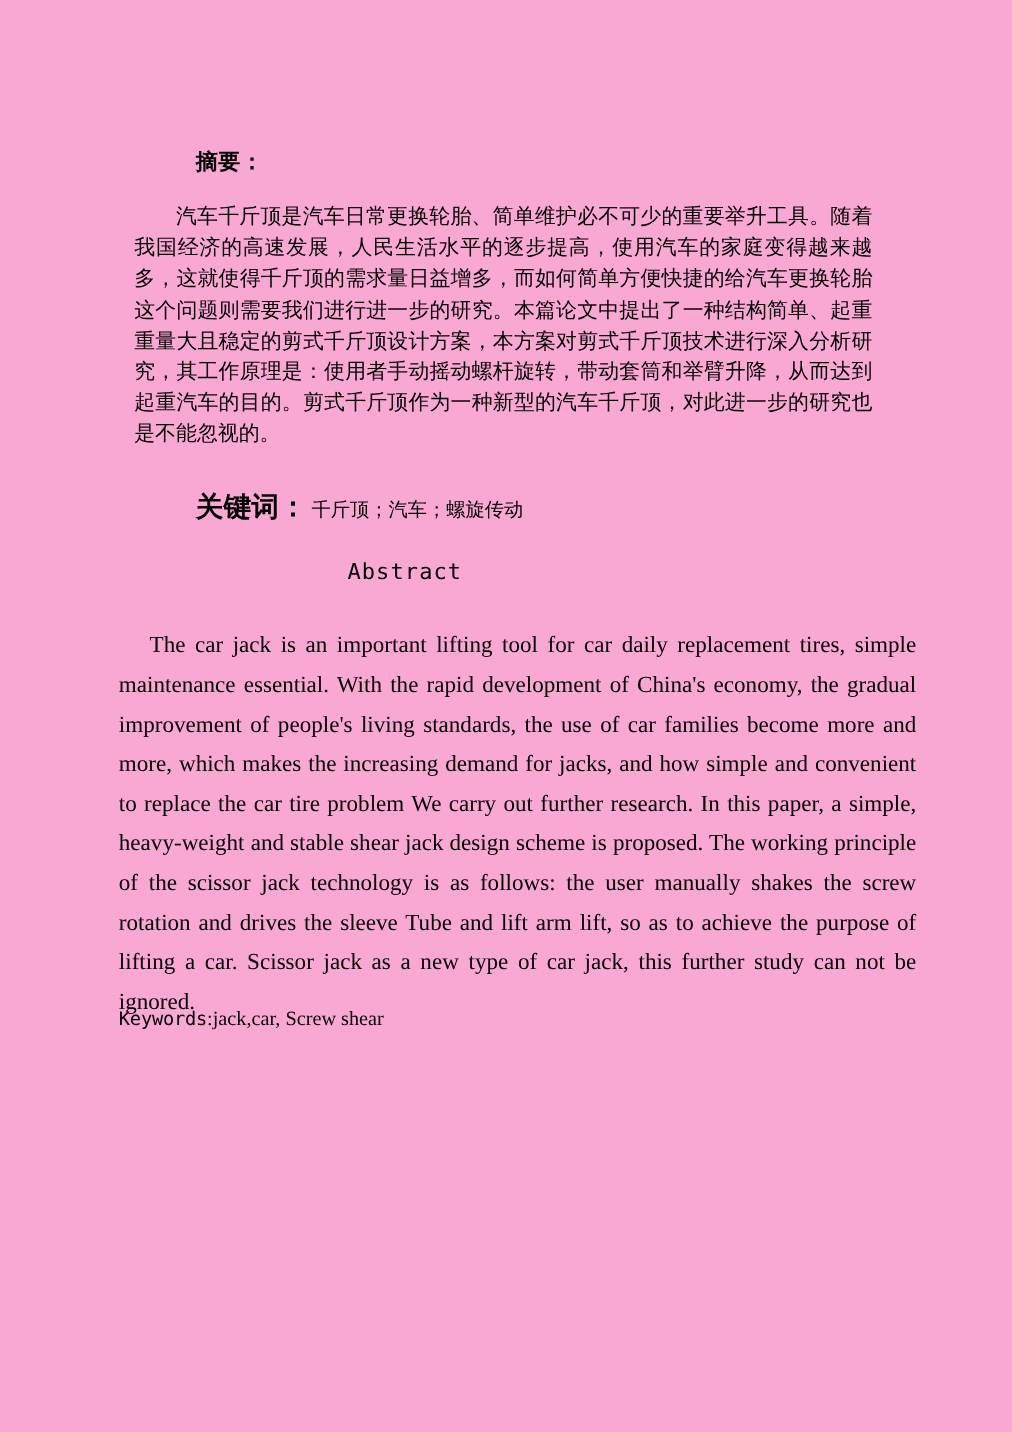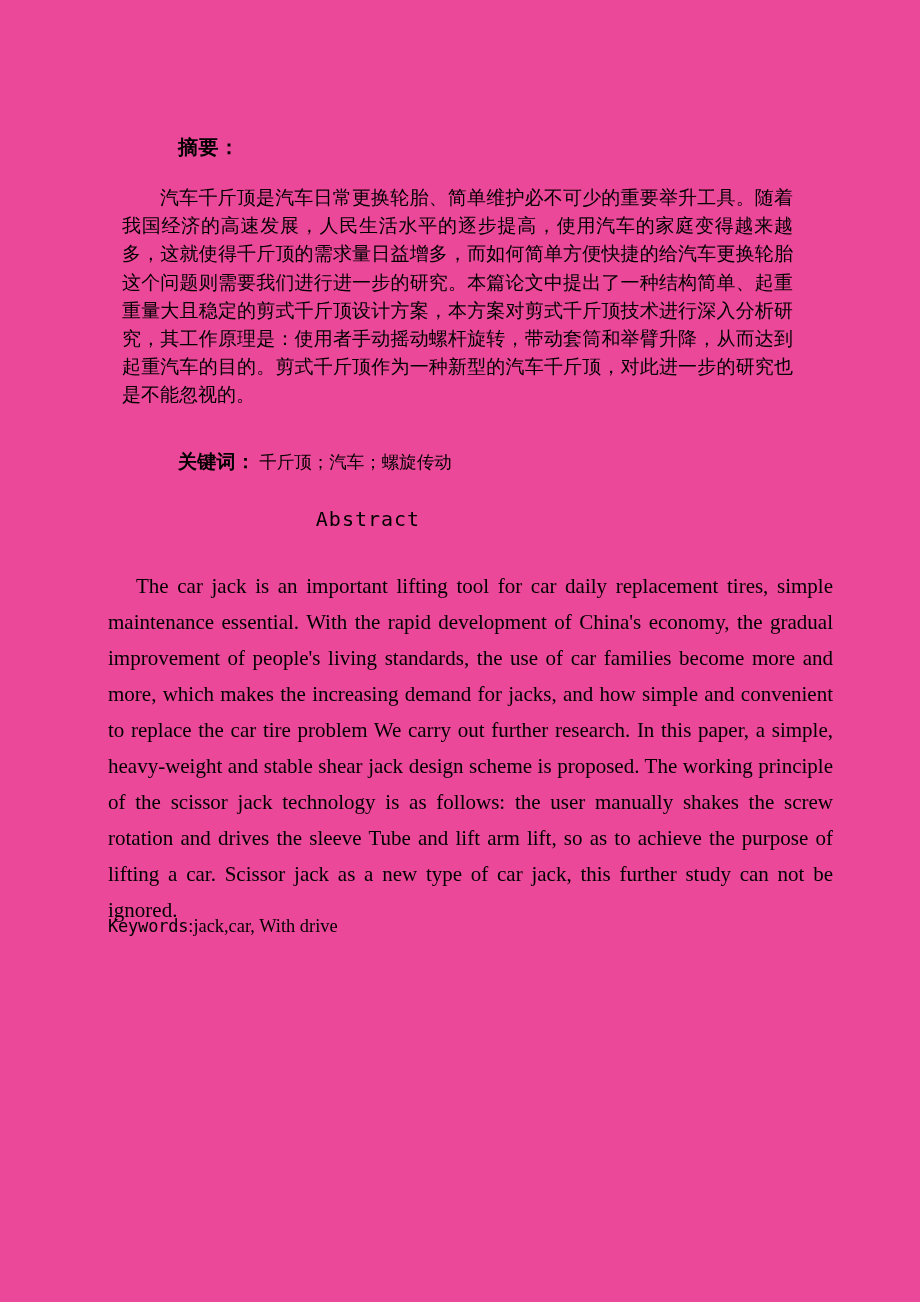--- a/index.html
+++ b/index.html
@@ -17,21 +17,21 @@
     color: #000000;
     -webkit-font-smoothing: antialiased;
   }
 
   .page {
     position: absolute;
     left: 0;
     top: 0;
     width: 920px;
     height: 1302px;
-    background: #ec4899;
+    background: #f9a8d4;
   }
 
   
 
   .cn-abstract-heading {
     position: absolute;
     left: 178px;
     top: 133px;
     font-family: "DejaVu Sans", "Liberation Sans", sans-serif;
     font-weight: bold;
@@ -59,21 +59,21 @@
     position: absolute;
     left: 178px;
     top: 447px;
     white-space: nowrap;
     line-height: 28px;
   }
 
   .cn-keywords .kw-label {
     font-family: "DejaVu Sans", "Liberation Sans", sans-serif;
     font-weight: bold;
-    font-size: 19px;
+    font-size: 25px;
     letter-spacing: 0.3px;
   }
 
   .cn-keywords .kw-values {
     font-family: "DejaVu Serif", "Liberation Serif", serif;
     font-size: 17.5px;
     margin-left: 4px;
   }
 
   
@@ -132,16 +132,16 @@
 
   <div class="cn-keywords">
     <span class="kw-label">关键词：</span><span class="kw-values">千斤顶；汽车；螺旋传动</span>
   </div>
 
   <div class="en-abstract-heading">Abstract</div>
 
   <div class="en-body">The car jack is an important lifting tool for car daily replacement tires, simple maintenance essential. With the rapid development of China's economy, the gradual improvement of people's living standards, the use of car families become more and more, which makes the increasing demand for jacks, and how simple and convenient to replace the car tire problem We carry out further research. In this paper, a simple, heavy-weight and stable shear jack design scheme is proposed. The working principle of the scissor jack technology is as follows: the user manually shakes the screw rotation and drives the sleeve Tube and lift arm lift, so as to achieve the purpose of lifting a car. Scissor jack as a new type of car jack, this further study can not be ignored.</div>
 
   <div class="en-keywords">
-    <span class="kw-label">Keywords</span><span class="kw-values">:jack,car, With drive</span>
+    <span class="kw-label">Keywords</span><span class="kw-values">:jack,car, Screw shear</span>
   </div>
 
 </div>
 
 </body></html>

